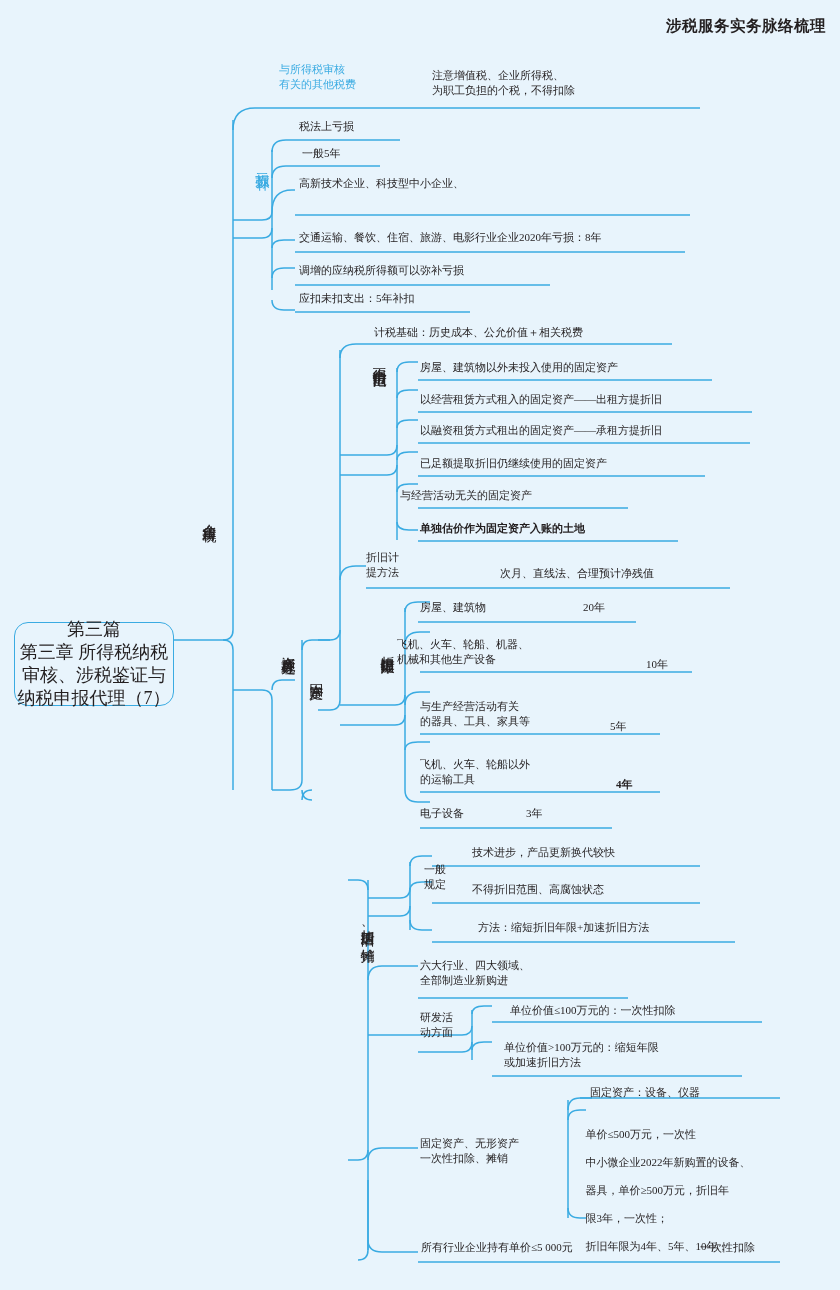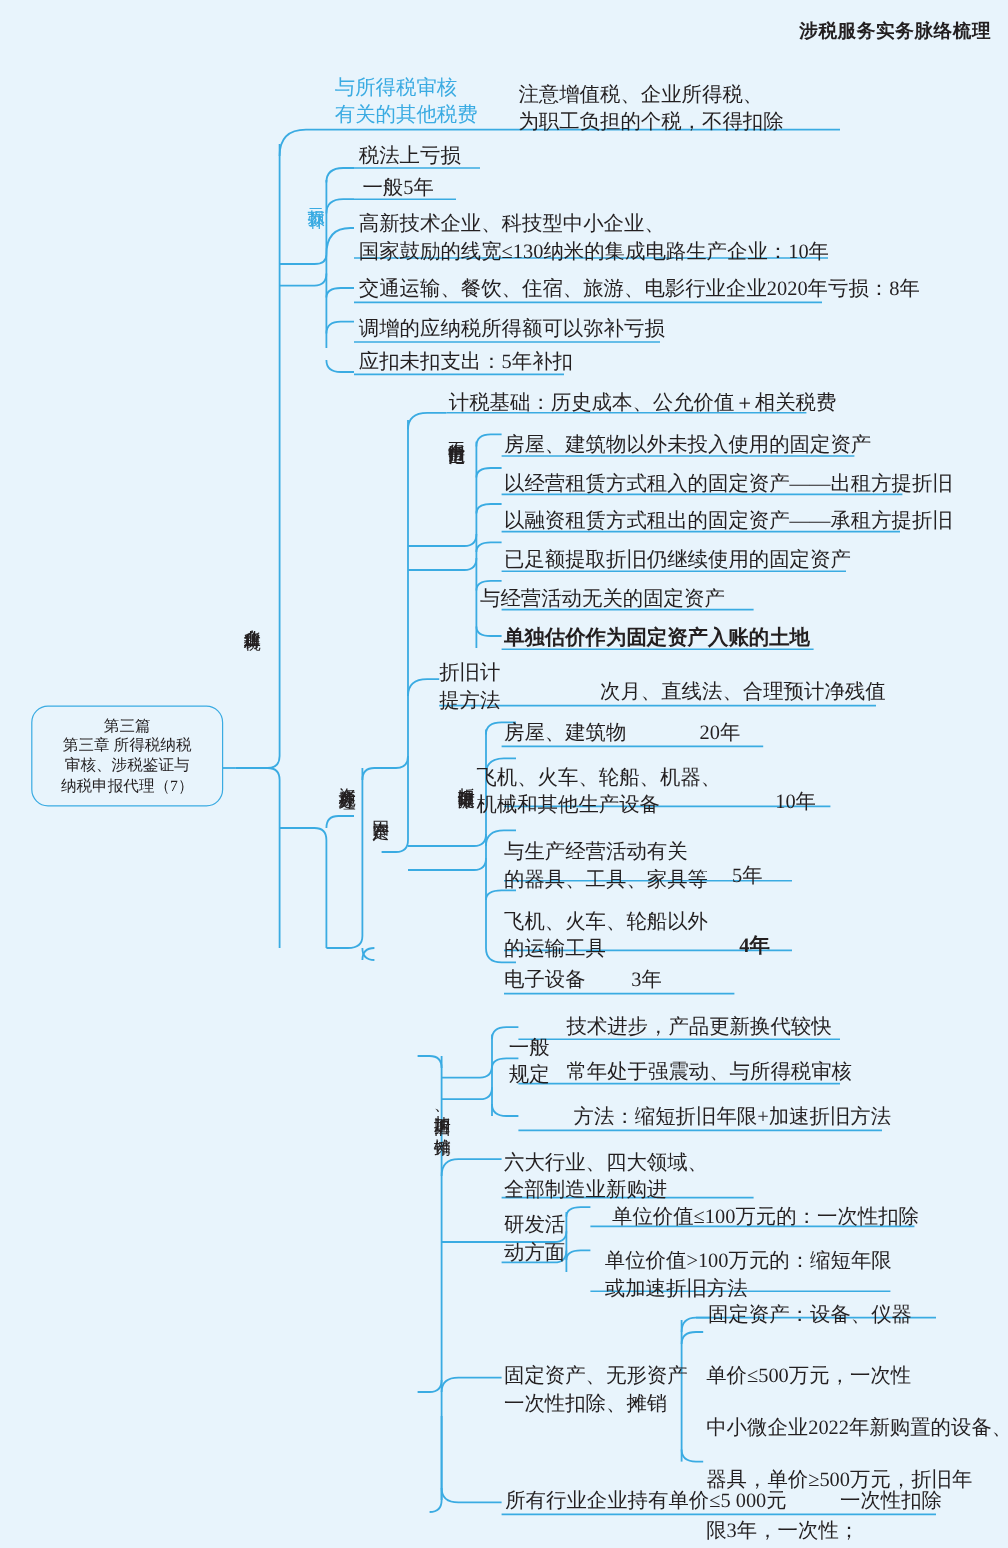--- a/index.html
+++ b/index.html
@@ -12,32 +12,31 @@
     overflow:hidden;
   }
   #map{position:absolute;left:0;top:0;width:840px;height:1290px;}
   .hdr{
     position:absolute;right:14px;top:16px;
     font-size:15.5px;font-weight:bold;letter-spacing:.5px;
     color:#231f20;
   }
   
   .root{
-    position:absolute;left:14px;top:588px;width:160px;height:84px;
+    position:absolute;left:14px;top:622px;width:160px;height:84px;
     border:1.6px solid #3aabe2;border-radius:14px;
     background:#e8f4fc;
     display:flex;align-items:center;justify-content:center;
-    text-align:center;line-height:1.28;font-size:13px;
+    text-align:center;line-height:1.28;font-size:18px;
     box-sizing:border-box;
-    margin-left:12px;
   }
   .root span{display:block;padding:0 2px;}
 
   
-  .n{position:absolute;font-size:17px;line-height:1.33;white-space:pre;}
+  .n{position:absolute;font-size:11px;line-height:1.33;white-space:pre;}
   .n.blue{color:#3aabe2;}
 
   
   .v{
     position:absolute;
     writing-mode:vertical-rl;
     text-orientation:upright;
     font-size:14.2px;
     line-height:1.08;
     letter-spacing:1px;
@@ -184,21 +183,21 @@
   </div>
 </div>
 
 <div class="n blue" style="left:279px;top:62px;"><span>与所得税审核</span><br><span>有关的其他税费</span></div>
 <div class="n" style="left:432px;top:68px;"><span>注意增值税、企业所得税、</span><br><span>为职工负担的个税，不得扣除</span></div>
 
 <div class="v blue" style="left:254px;top:162px;height:110px;">亏损弥补</div>
 
 <div class="n" style="left:299px;top:119px;">税法上亏损</div>
 <div class="n" style="left:302px;top:146px;">一般5年</div>
-<div class="n" style="left:299px;top:176px;"><span>高新技术企业、科技型中小企业、</span><br><span>国家鼓励的线宽≤130纳米的集成电路生产企业：10年</span></div>
+<div class="n" style="left:299px;top:176px;"><span>高新技术企业、科技型中小企业、</span><br></div>
 <div class="n" style="left:299px;top:230px;">交通运输、餐饮、住宿、旅游、电影行业企业2020年亏损：8年</div>
 <div class="n" style="left:299px;top:263px;">调增的应纳税所得额可以弥补亏损</div>
 <div class="n" style="left:299px;top:291px;">应扣未扣支出：5年补扣</div>
 
 <div class="v" style="left:201px;top:513px;height:128px;">企业所得税</div>
 
 <div class="v" style="left:280px;top:645px;height:150px;">资产税务处理</div>
 
 <div class="v" style="left:308px;top:672px;height:105px;">固定资产</div>
 
@@ -231,21 +230,21 @@
 <div class="n" style="left:616px;top:777px;font-weight:bold;">4年</div>
 
 <div class="n" style="left:420px;top:806px;">电子设备</div>
 <div class="n" style="left:526px;top:806px;">3年</div>
 
 <div class="v" style="left:360px;top:918px;height:150px;line-height:1.02;">加速折旧、摊销</div>
 
 <div class="n" style="left:424px;top:862px;"><span>一般</span><br><span>规定</span></div>
 
 <div class="n" style="left:472px;top:845px;">技术进步，产品更新换代较快</div>
-<div class="n" style="left:472px;top:882px;">常年处于强震动、与所得税审核</div>
+<div class="n" style="left:472px;top:882px;">不得折旧范围、高腐蚀状态</div>
 <div class="n" style="left:478px;top:920px;">方法：缩短折旧年限+加速折旧方法</div>
 
 <div class="n" style="left:420px;top:958px;"><span>六大行业、四大领域、</span><br><span>全部制造业新购进</span></div>
 
 <div class="n" style="left:420px;top:1010px;"><span>研发活</span><br><span>动方面</span></div>
 
 <div class="n" style="left:510px;top:1003px;">单位价值≤100万元的：一次性扣除</div>
 <div class="n" style="left:504px;top:1040px;"><span>单位价值&gt;100万元的：缩短年限</span><br><span>或加速折旧方法</span></div>
 
 <div class="n" style="left:420px;top:1136px;"><span>固定资产、无形资产</span><br><span>一次性扣除、摊销</span></div>

